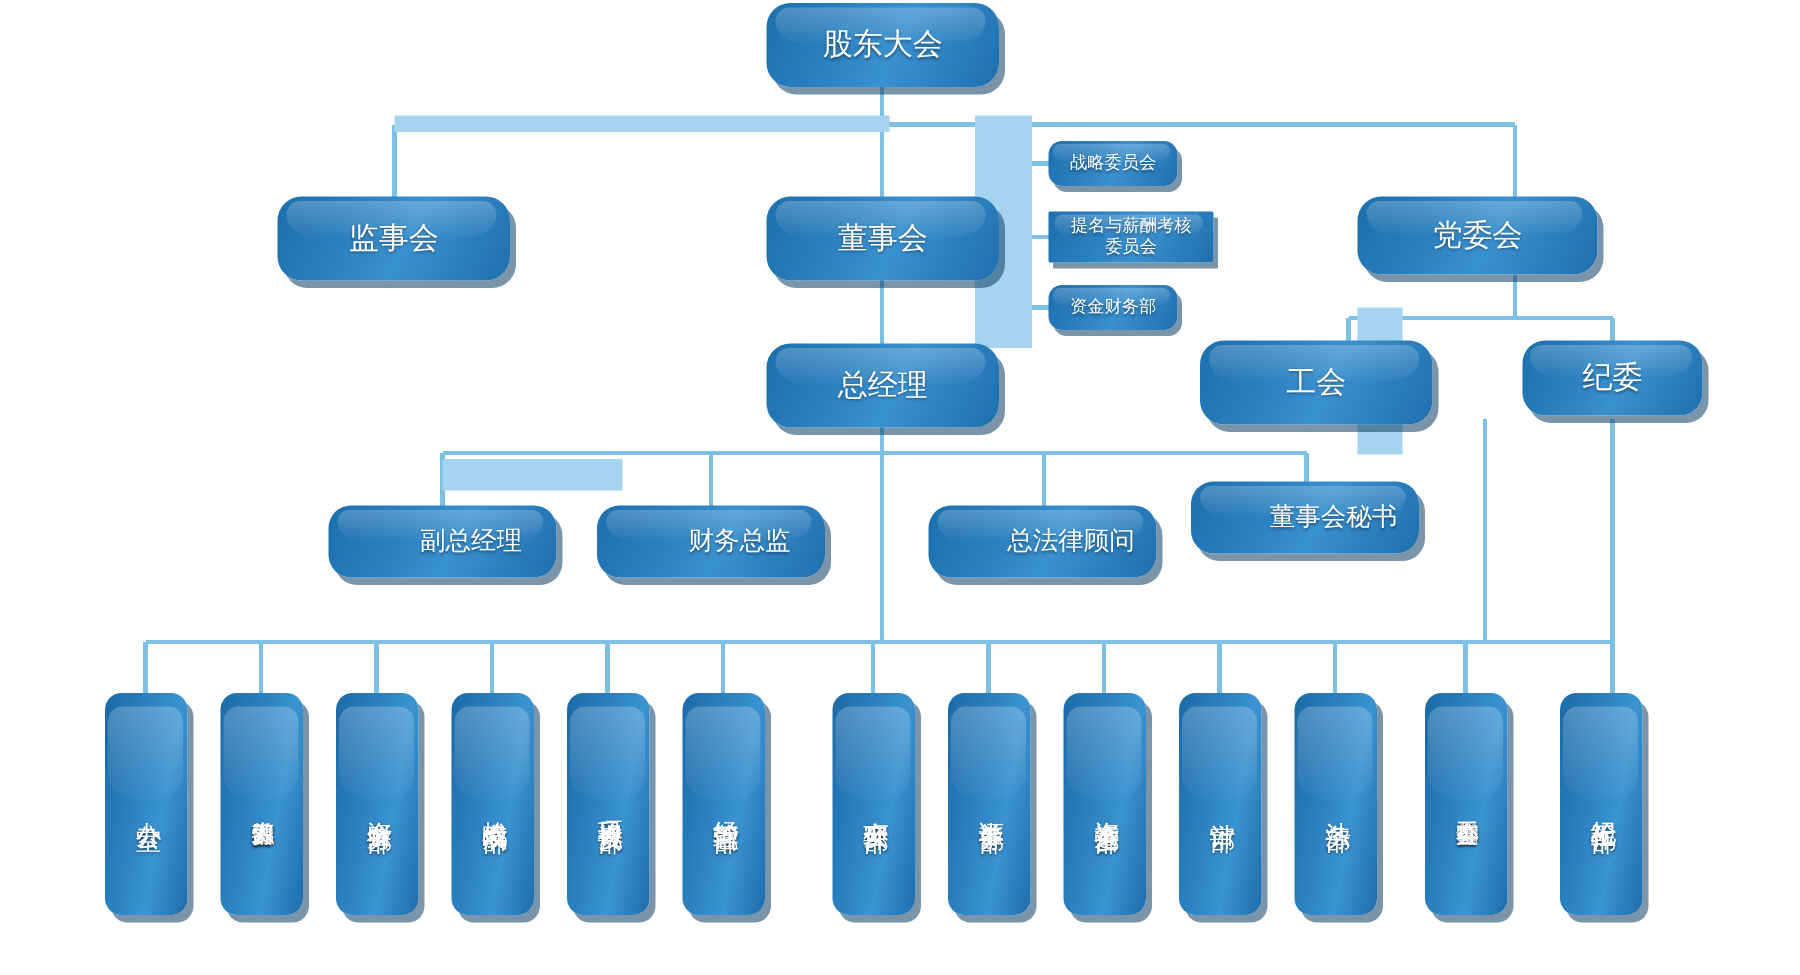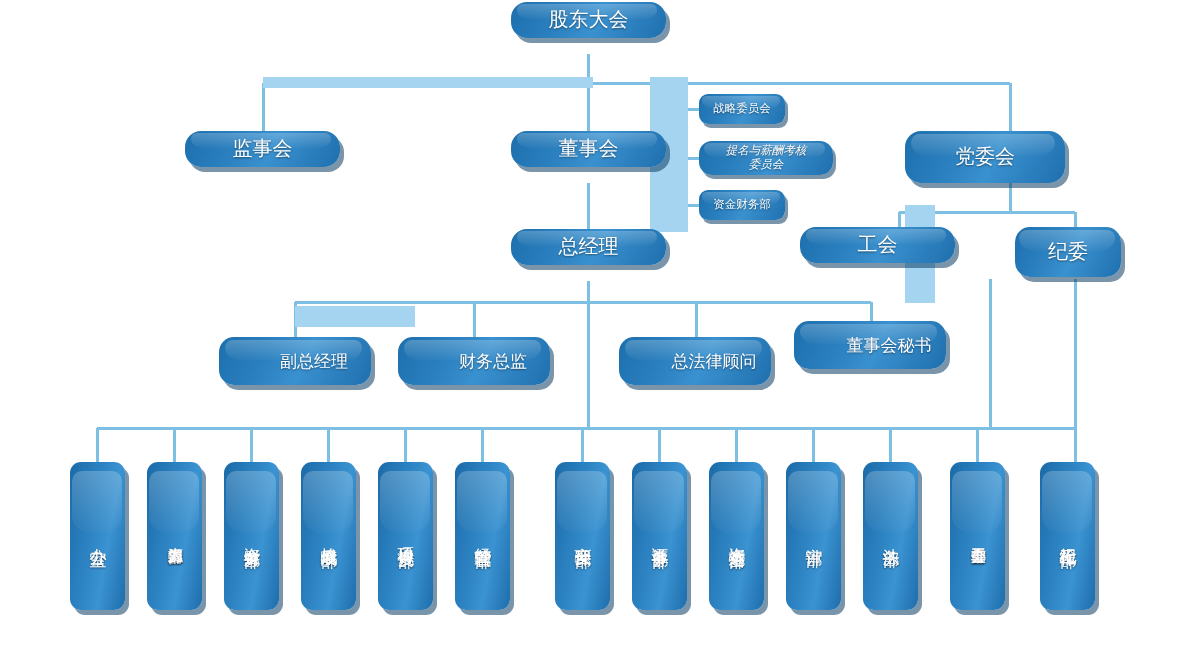--- a/index.html
+++ b/index.html
@@ -47,28 +47,28 @@
     border-radius: 10px 10px 20px 20px / 10px 10px 16px 16px;
     background: linear-gradient(180deg, rgba(255,255,255,0.22), rgba(255,255,255,0.02));
     pointer-events: none;
   }
   .node > span {
     position: relative;
     z-index: 2;
   }
 
   
-  .n-major   { width: 155px; height: 36px; font-size: 20px; border-radius: 16px; }
+  .n-major   { width: 155px; height: 56px; font-size: 20px; border-radius: 16px; }
   .n-wide    { width: 160px; height: 52px; font-size: 20px; border-radius: 16px; }
   .n-mid     { width: 152px; height: 48px; font-size: 17px; border-radius: 15px; padding-left: 38px; }
-  .n-small   { width: 106px; height: 50px; font-size: 20px; border-radius: 15px; }
+  .n-small   { width: 120px; height: 50px; font-size: 20px; border-radius: 15px; }
   .n-comm    { width: 86px; height: 30px; font-size: 11.5px; border-radius: 9px;
                box-shadow: 3px 4px 0 0 rgba(12,60,100,0.55); }
-  .n-comm2   { width: 134px; height: 34px; font-size: 11.5px; border-radius: 13px;
-               box-shadow: 3px 4px 0 0 rgba(12,60,100,0.55); font-style: italic; }
+  .n-comm2   { width: 110px; height: 34px; font-size: 11.5px; border-radius: 1px;
+               box-shadow: 3px 4px 0 0 rgba(12,60,100,0.55); }
 
   
   .n-dept {
     width: 55px;
     height: 148px;
     border-radius: 11px;
     font-size: 17px;
     letter-spacing: 1px;
     box-shadow: 4px 5px 0 0 rgba(12, 60, 100, 0.55);
     background: linear-gradient(100deg, #1b6aa8 0%, #2d83c2 40%, #3b93d1 65%, #1e6dac 100%);

